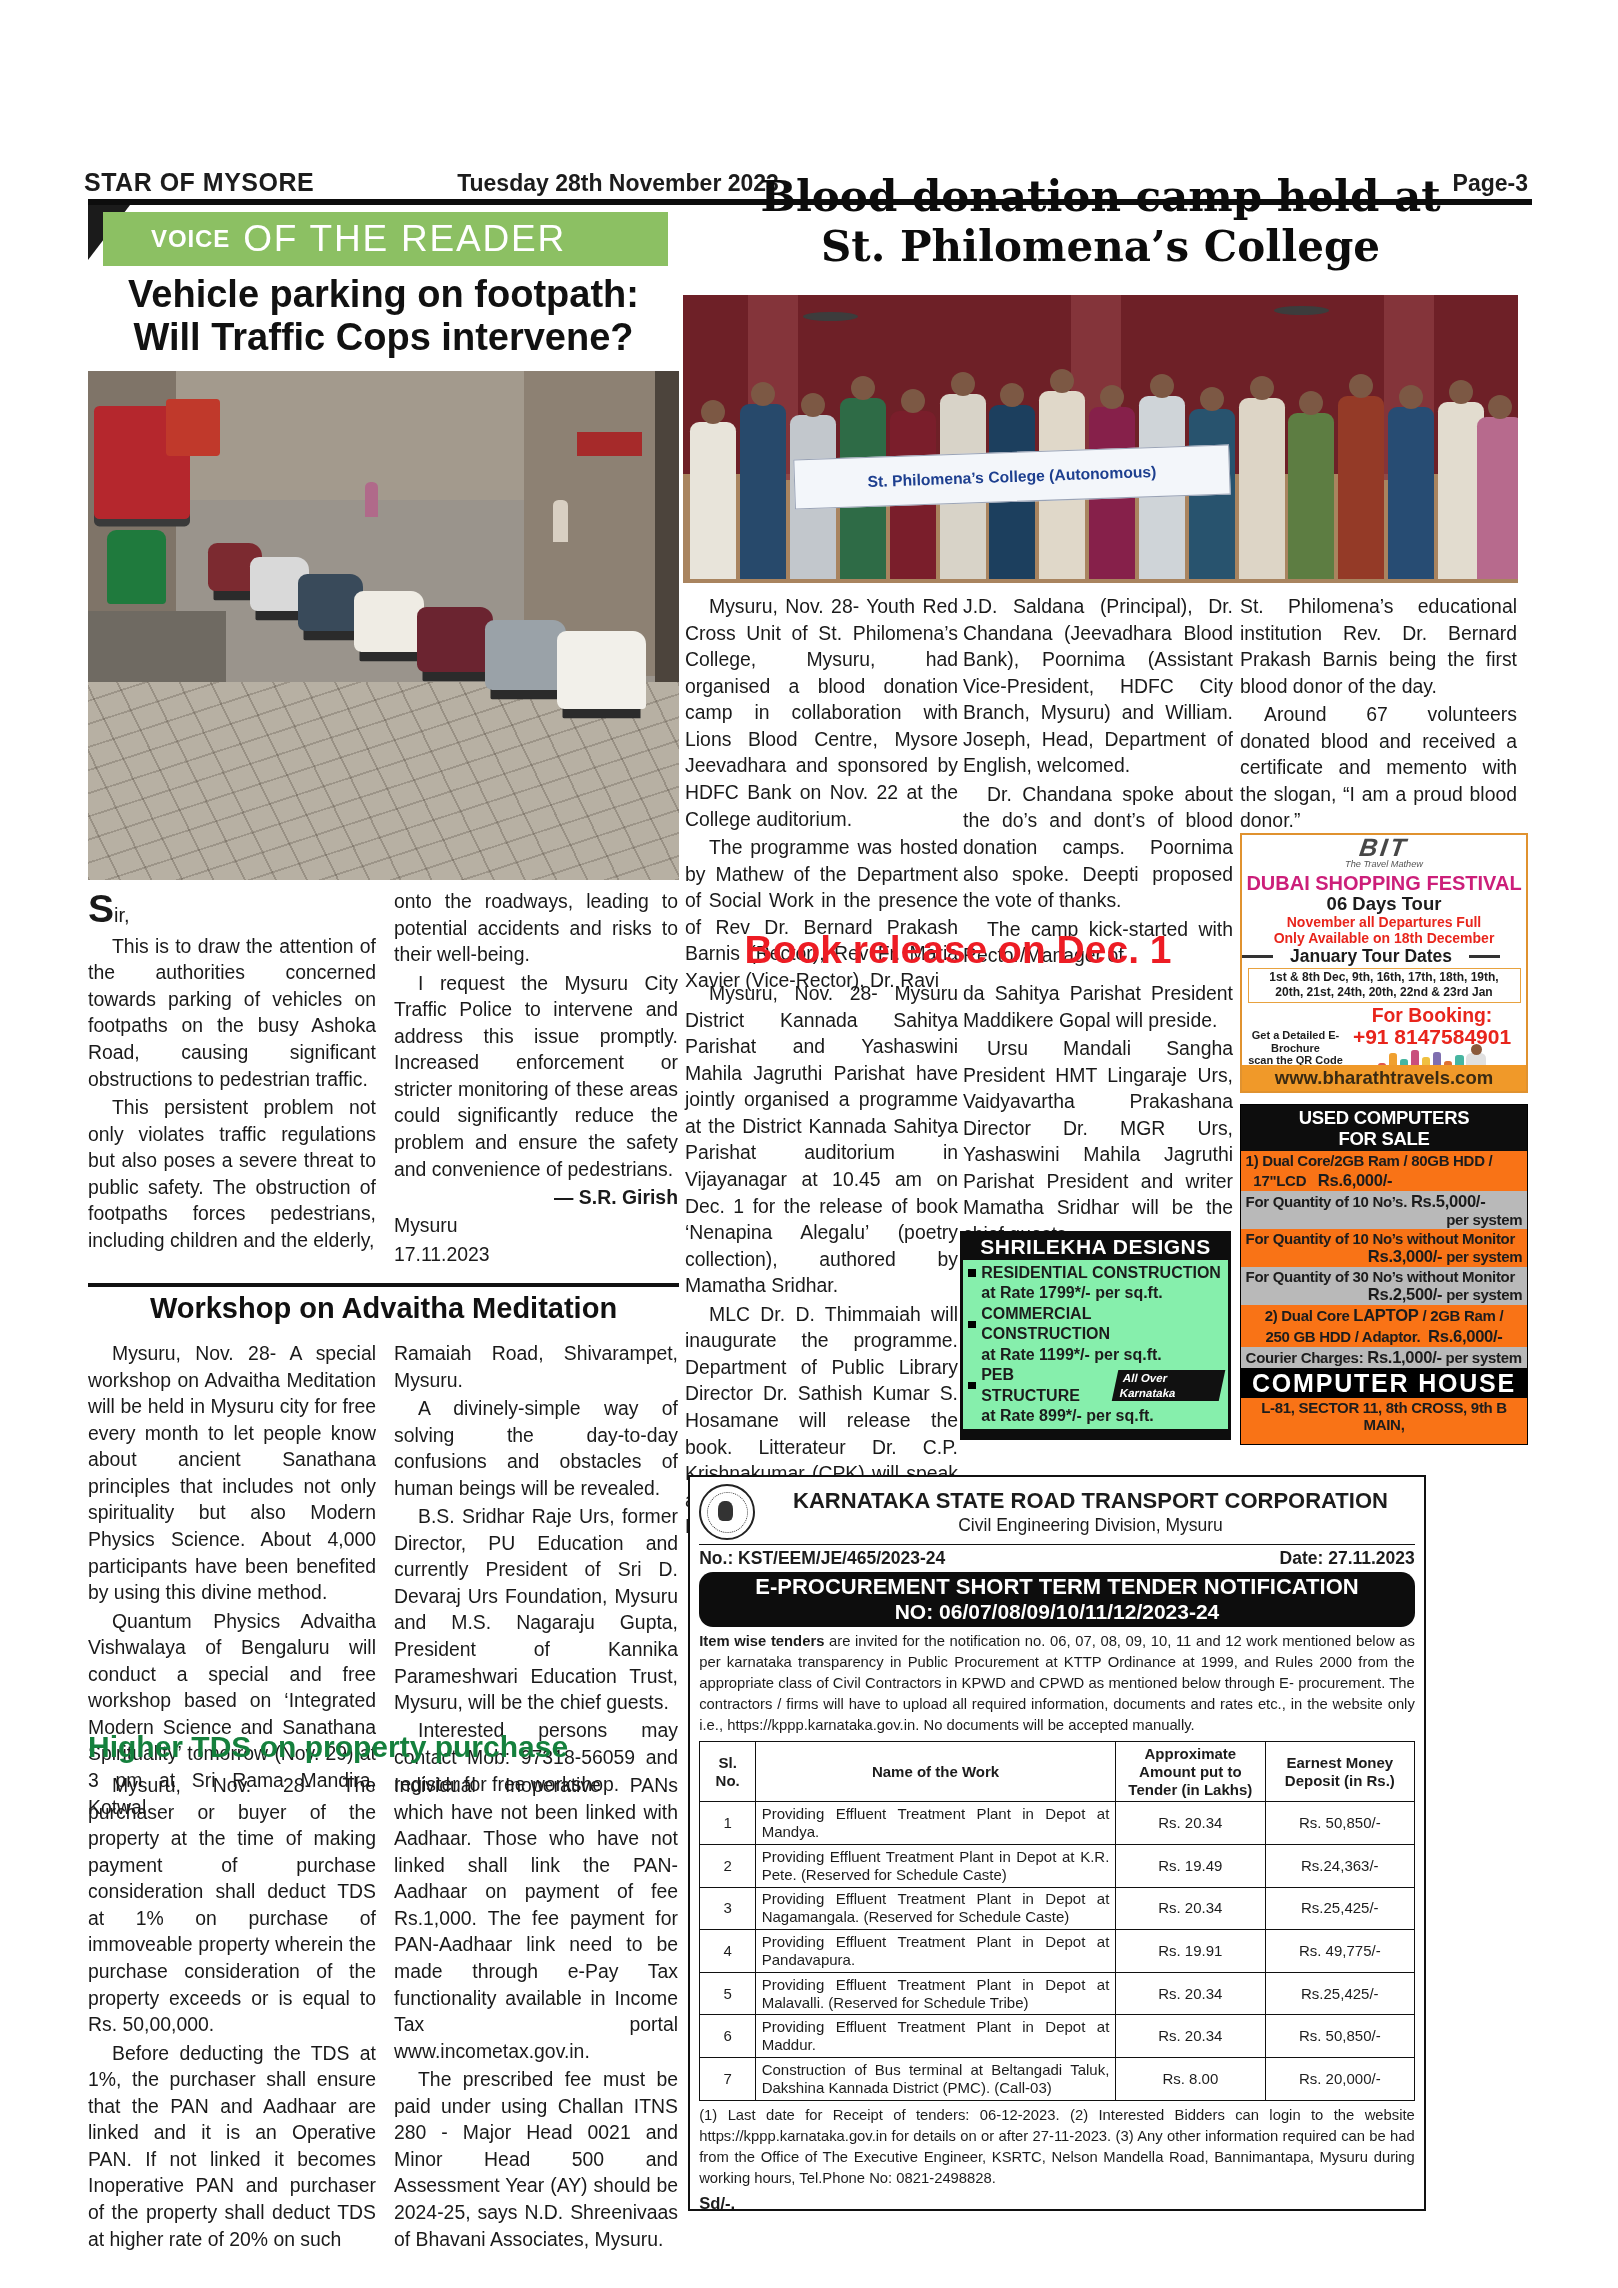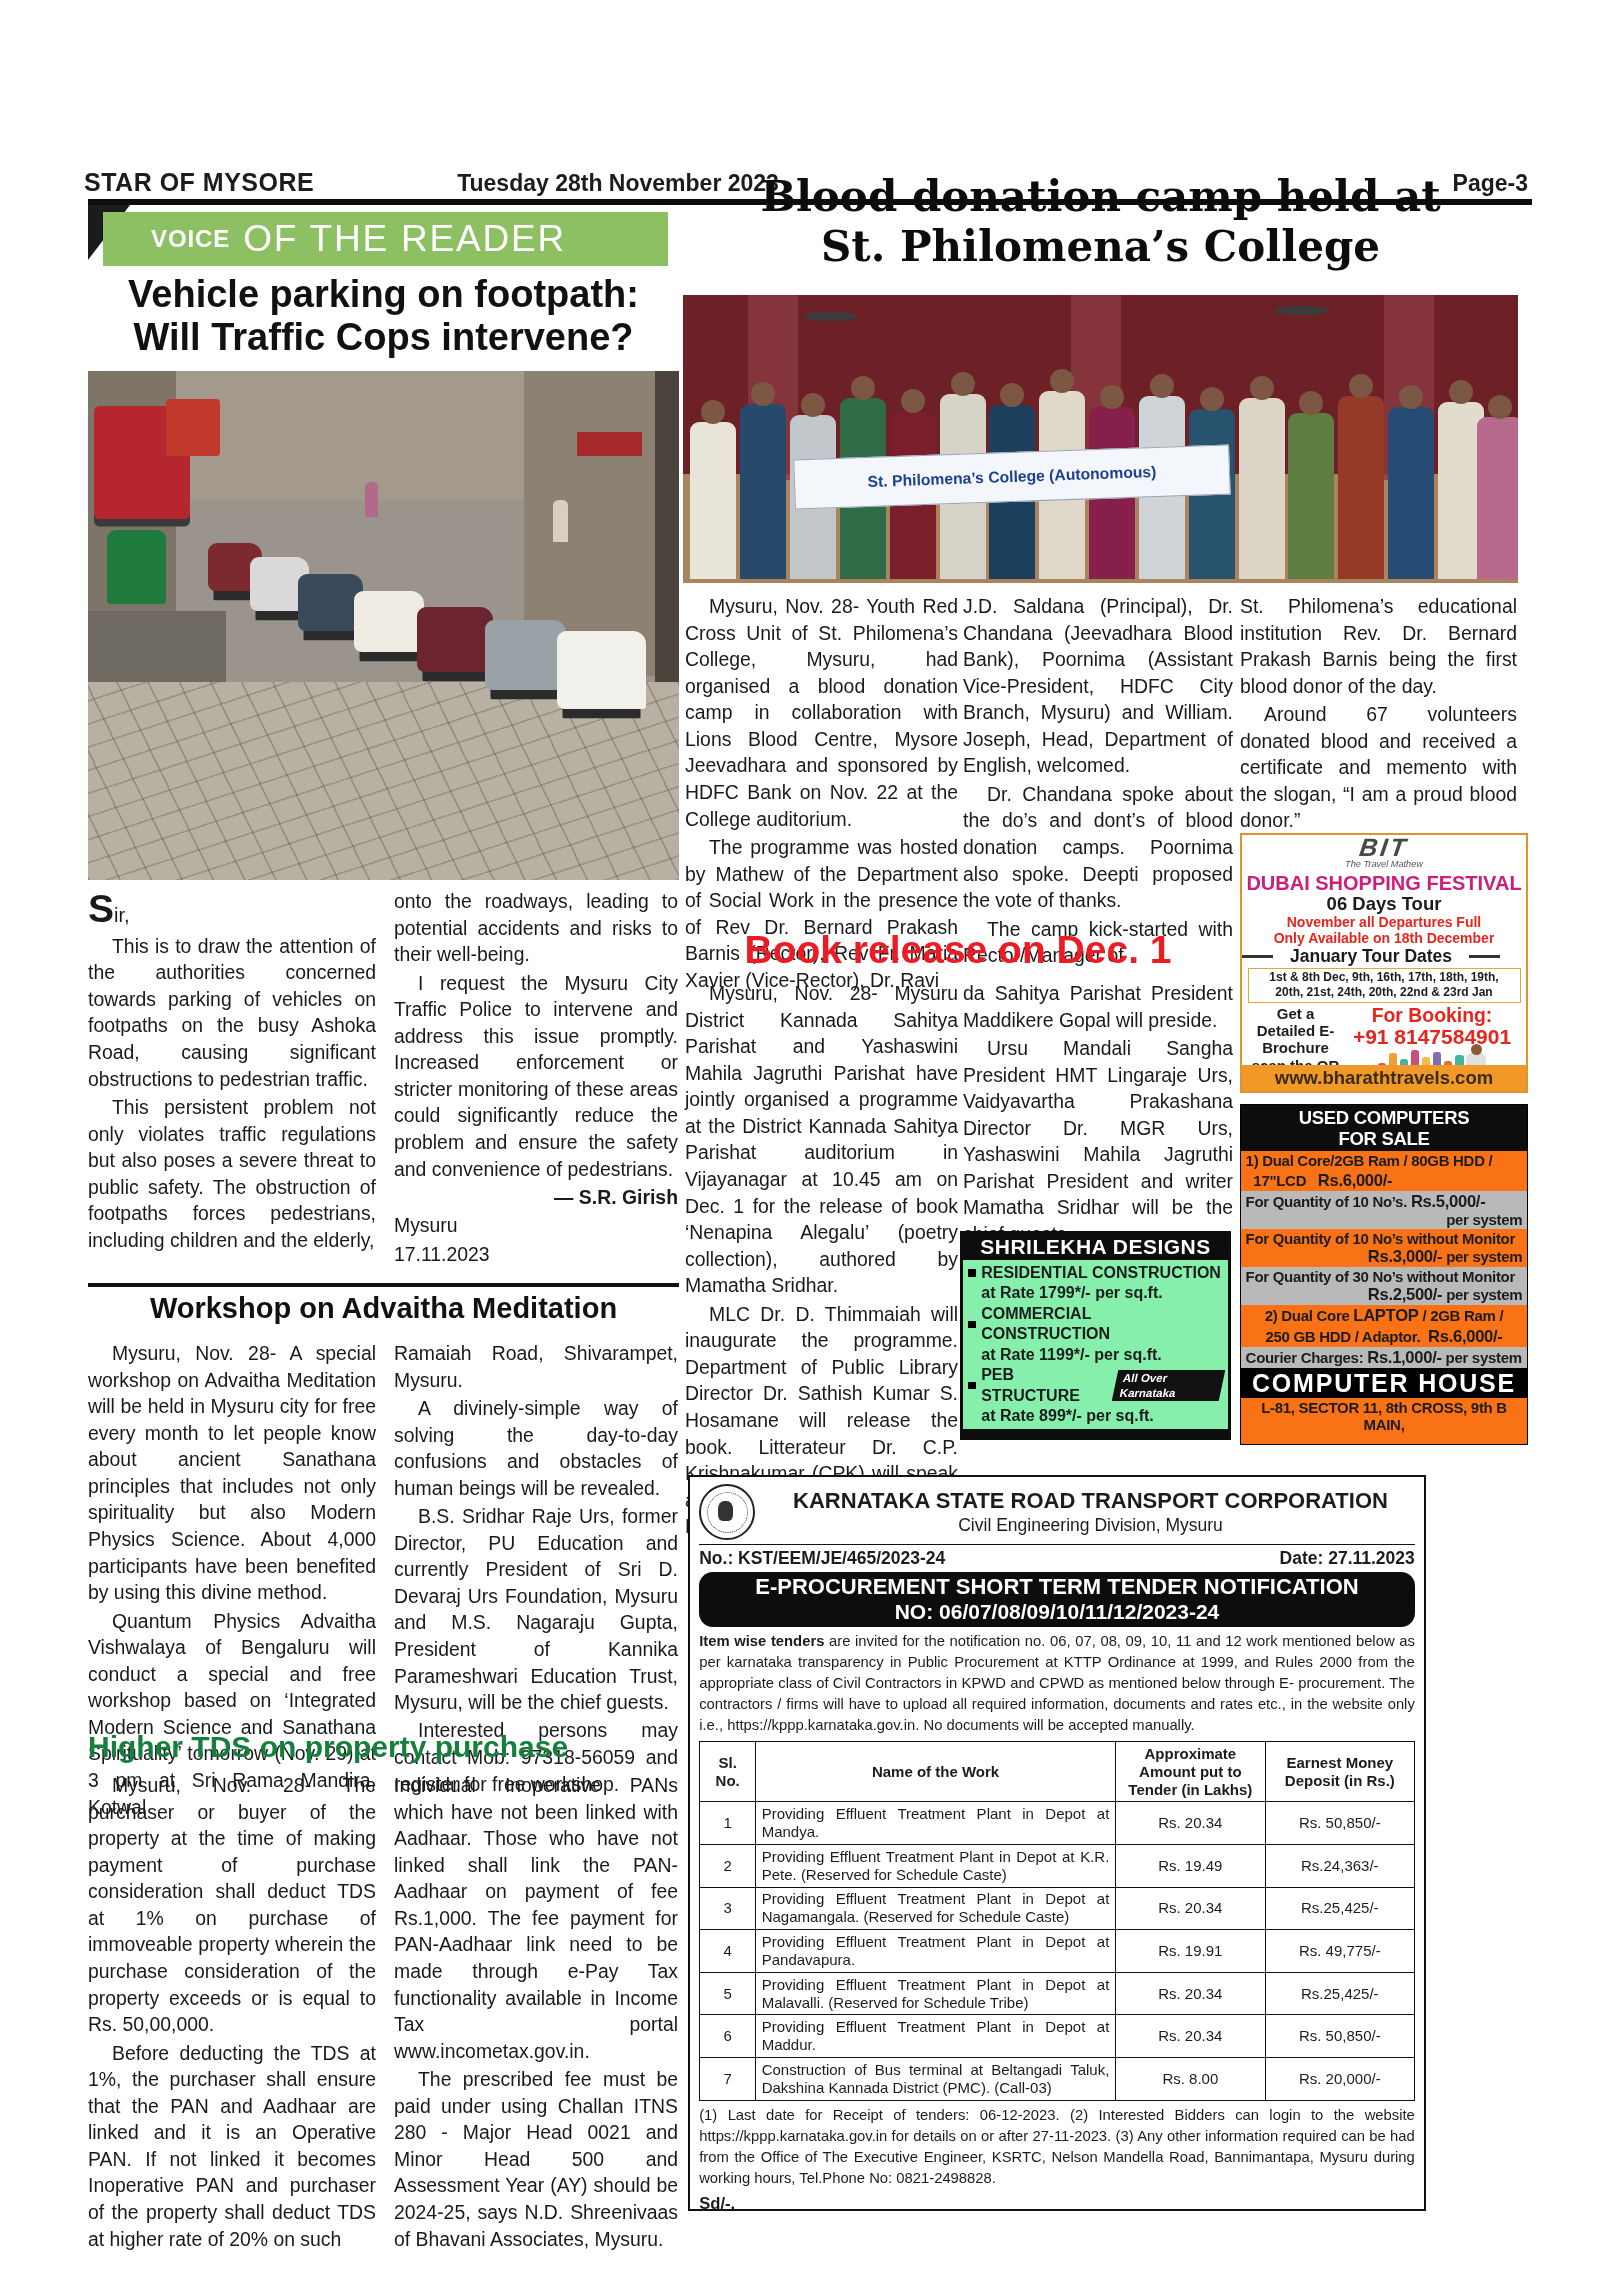--- a/index.html
+++ b/index.html
@@ -65,21 +65,21 @@
             transform:skewX(-8deg);line-height:1;}
   .bit-sub{font-style:italic;font-size:9.2px;color:#555;line-height:1;}
   .bit-title{color:#cc1f7a;font-weight:800;font-size:20px;line-height:1.1;margin-top:2.8px;}
   .bit-days{font-weight:800;font-size:18.5px;line-height:1.1;}
   .bit-red{color:#e8251c;font-weight:800;font-size:14px;line-height:1.15;}
   .jan{display:flex;align-items:center;gap:17px;font-weight:800;font-size:17.5px;line-height:1.1;}
   .jan .dash{width:31px;height:2.8px;background:#333;}
   .dates{margin:1.8px 5.5px;border:1.8px solid #e8a23f;font-weight:800;font-size:12px;line-height:1.25;padding:1.8px 1.8px;}
   .bit-bottom{display:flex;margin-top:1.8px;padding:0 5.5px;text-align:left;}
   .qr-wrap{width:96px;}
-  .qr-note{font-weight:800;font-size:15px;line-height:1.15;text-align:center;}
+  .qr-note{font-weight:800;font-size:11px;line-height:1.15;text-align:center;margin-top:24px;}
   .qr{position:relative;width:52px;height:52px;margin:1.8px auto 0;border:0.9px solid #000;
       background:conic-gradient(#000 25%,#fff 0 50%,#000 0 75%,#fff 0) 0 0/9.2px 9.2px;}
   .finder{position:absolute;width:11px;height:11px;border:2.8px solid #000;background:#fff;}
   .finder::after{content:'';position:absolute;inset:2.8px;background:#000;}
   .f1{left:0.9px;top:0.9px;} .f2{right:0.9px;top:0.9px;} .f3{left:0.9px;bottom:0.9px;}
   .booking{flex:1;text-align:center;}
   .bk1{color:#e8251c;font-weight:800;font-size:19.4px;line-height:1.05;}
   .bk2{color:#e8251c;font-weight:800;font-size:21px;line-height:1.1;}
   .skyline{display:flex;align-items:flex-end;justify-content:center;gap:2.8px;height:31px;margin-top:1.8px;}
   .skyline i{display:block;width:8.3px;border-radius:2.8px 2.8px 0 0;}

